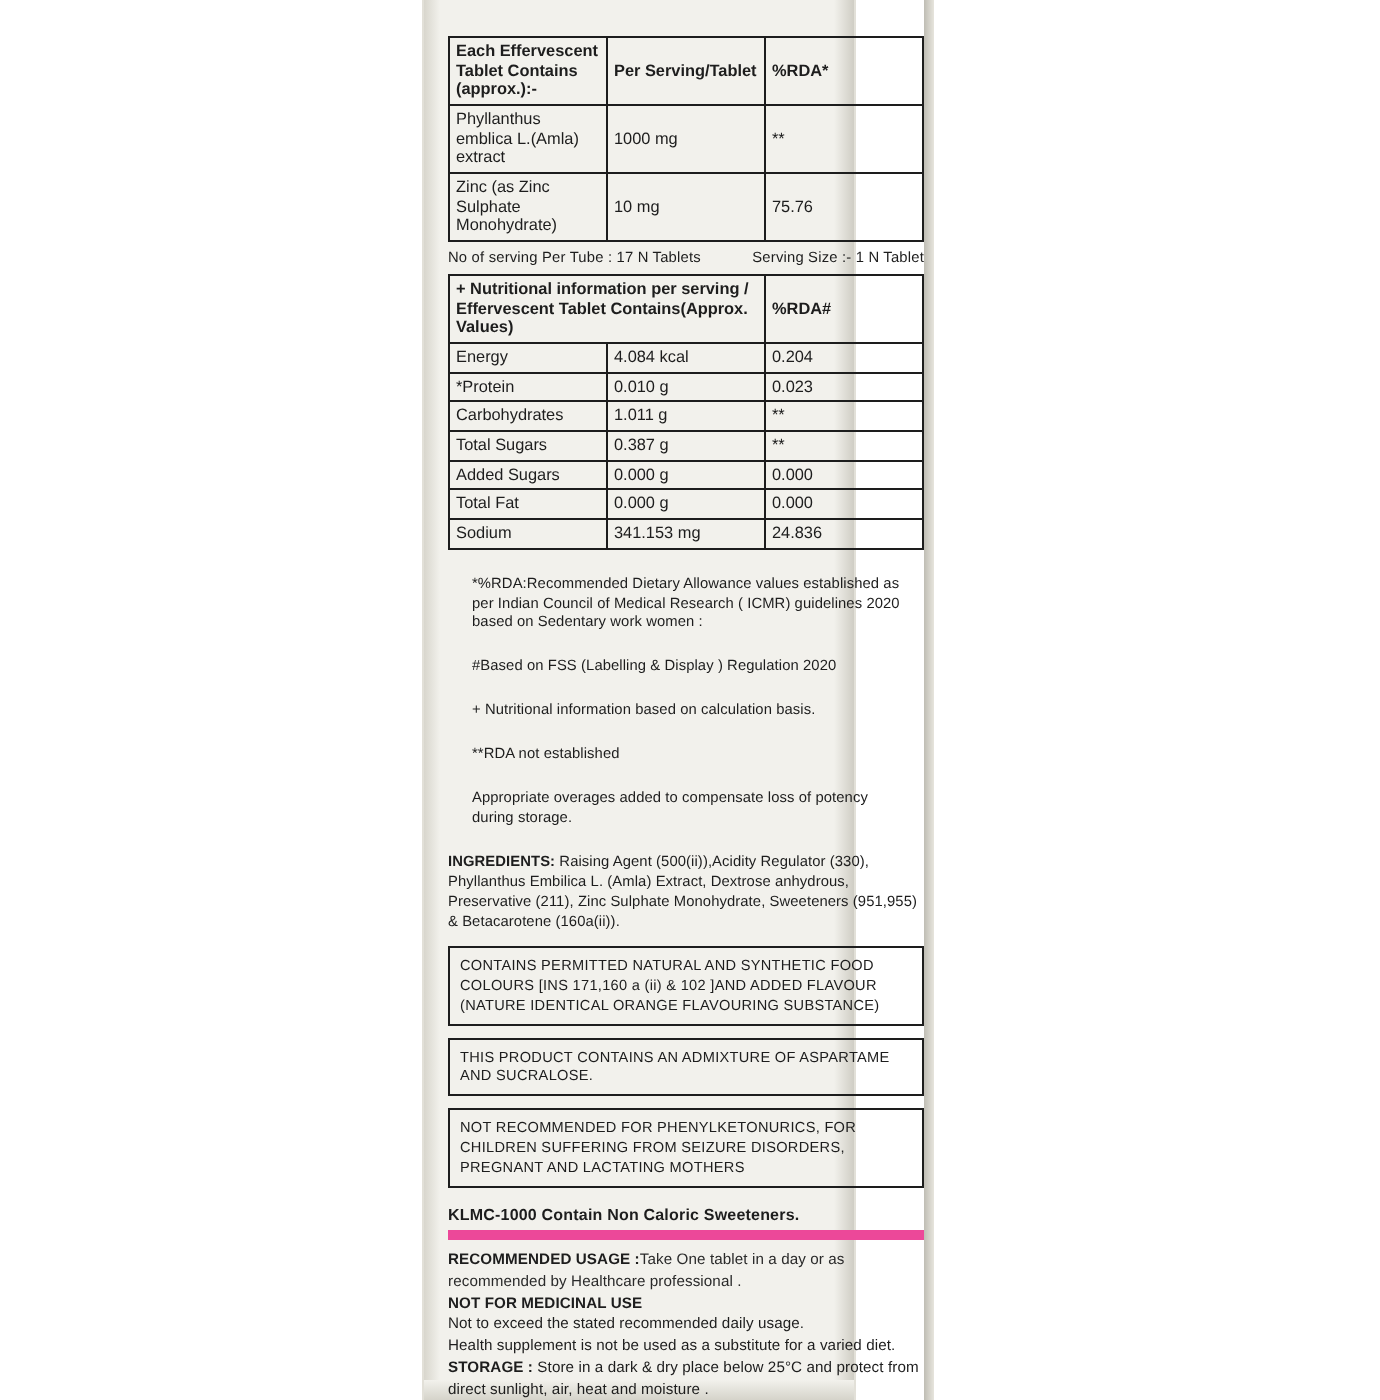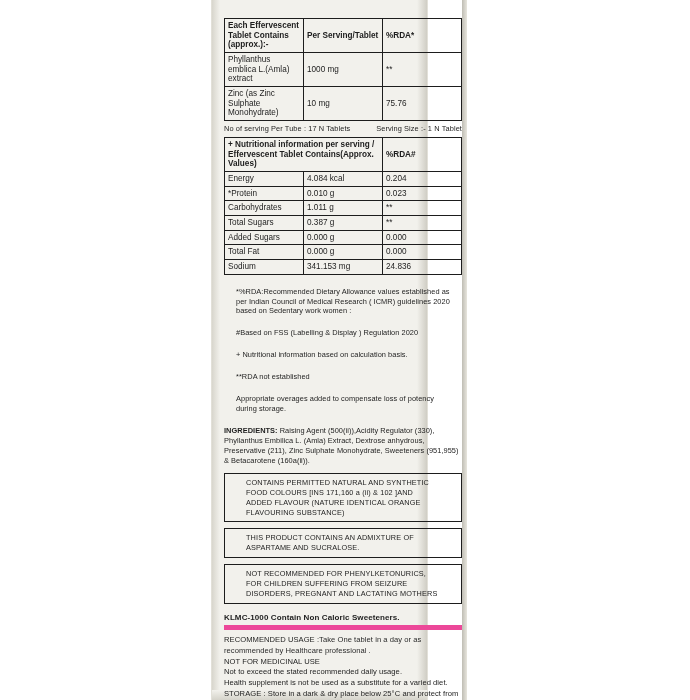--- a/index.html
+++ b/index.html
@@ -109,21 +109,21 @@
   .ingredients {
     font-size: 7.4px;
     line-height: 1.36;
     margin-top: 7px;
     letter-spacing: 0.05px;
   }
   .ingredients .lead { font-weight: bold; }
 
   .boxed {
     border: 1px solid #1d1d1d;
-    padding: 4px 21px;
+    padding: 4px 5px;
     font-size: 7.3px;
     line-height: 1.36;
     margin-top: 7px;
     letter-spacing: 0.15px;
   }
   .boxed.tight { margin-top: 6px; }
 
   .klmc {
     font-size: 8px;
     font-weight: bold;
@@ -133,21 +133,21 @@
     letter-spacing: 0.1px;
   }
 
   .usage {
     font-size: 7.6px;
     line-height: 1.42;
     margin-top: 5px;
     letter-spacing: 0.05px;
   }
   .usage p { margin: 0; }
-  .usage .hd { font-weight: normal; }
+  .usage .hd { font-weight: bold; }
   .usage .faded { color: #2a2a2a; }
 
   .keepout {
     font-size: 7.8px;
     font-weight: bold;
     margin-top: 4px;
     letter-spacing: 0.1px;
   }
 </style>
 </head>

